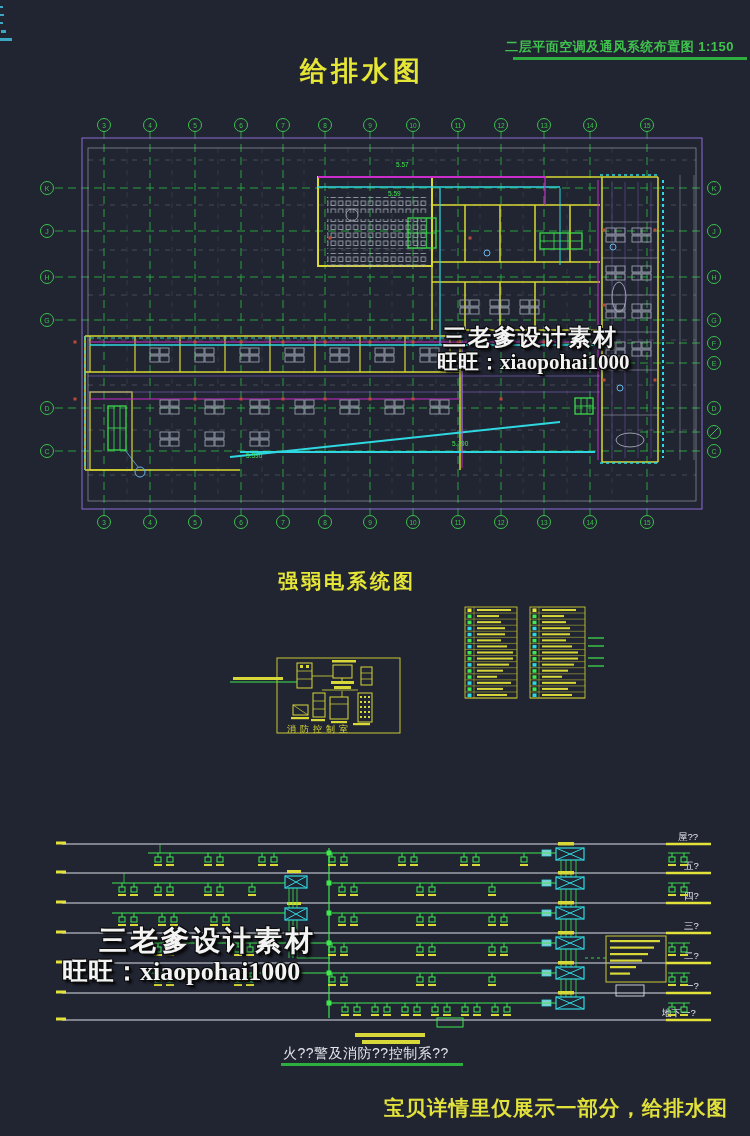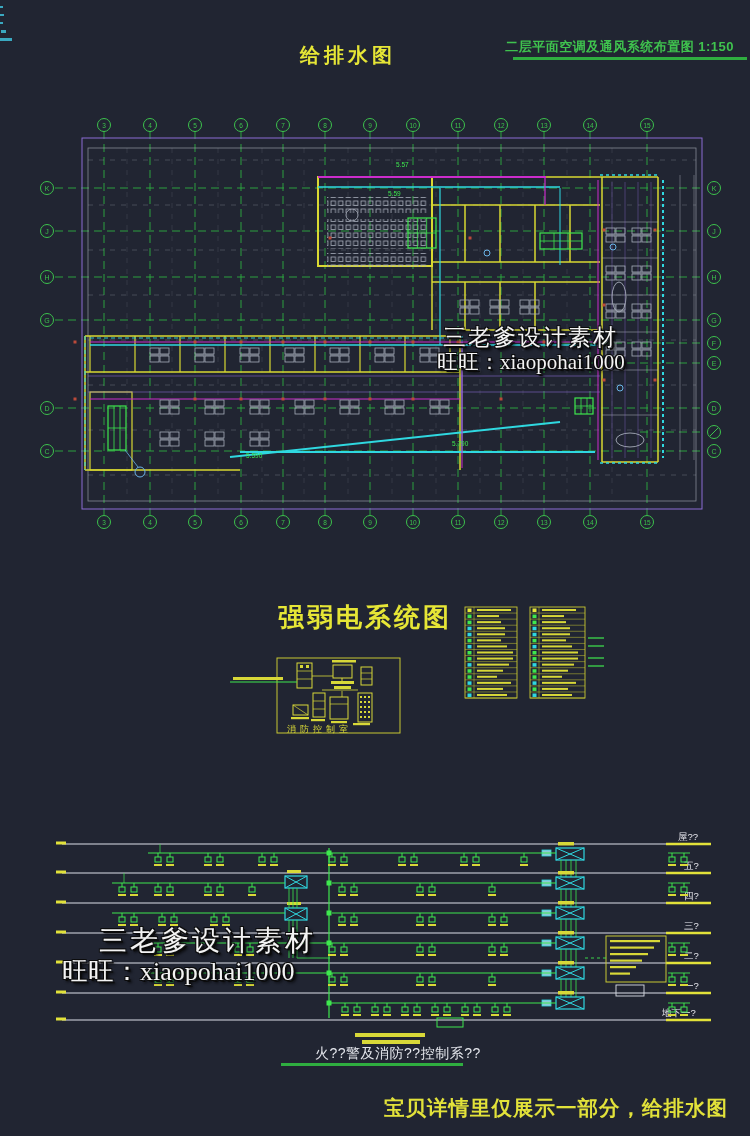--- a/index.html
+++ b/index.html
@@ -5,29 +5,29 @@
   html,body{margin:0;padding:0;}
   body{
     width:750px;height:1136px;position:relative;overflow:hidden;
     background:#212532;
     font-family:"Liberation Sans", sans-serif;
   }
   .ov{position:absolute;white-space:nowrap;}
   .hdr{right:16px;top:38px;color:#3fc24e;font-size:13px;font-weight:bold;letter-spacing:.5px;}
   .hdr-underline{position:absolute;left:513px;top:57px;width:234px;height:3px;background:#2fae40;}
   .sec-title{color:#e6e636;font-weight:bold;}
-  .t-plumb{left:300px;top:42px;font-size:20px;letter-spacing:4px;}
-  .t-elec{left:278px;top:568px;font-size:26px;letter-spacing:3px;margin-top:32px;}
-  .wm{color:#f3f3f3;font-weight:normal;
+  .t-plumb{left:300px;top:53px;font-size:27px;letter-spacing:4px;}
+  .t-elec{left:278px;top:568px;font-size:20px;letter-spacing:3px;}
+  .wm{color:#f3f3f3;font-weight:bold;
       text-shadow:2px 2px 0 #0b0b0b,-1px -1px 0 #0b0b0b,1px -1px 0 #0b0b0b,-1px 1px 0 #0b0b0b,3px 3px 3px rgba(0,0,0,.85);text-align:right;}
   .wm1a{left:443px;top:322px;font-size:23px;letter-spacing:2px;}
   .wm1b{left:437px;top:348px;font-size:21px;font-family:"Liberation Serif",serif;}
   .wm2a{left:99px;top:922px;font-size:28px;letter-spacing:3px;}
   .wm2b{left:62px;top:954px;font-size:26px;font-family:"Liberation Serif",serif;}
-  .caption{left:283px;top:1045px;color:#e4e6ec;font-size:14px;letter-spacing:.5px;margin-left:32px;}
+  .caption{left:283px;top:1045px;color:#e4e6ec;font-size:14px;letter-spacing:.5px;}
   .caption-underline{position:absolute;left:281px;top:1063px;width:182px;height:2.5px;background:#2fae40;}
   .promo{left:384px;top:1094px;color:#e2e23a;font-size:20.5px;font-weight:bold;letter-spacing:1px;}
   .edge-mark{position:absolute;background:#3aa8c0;}
   svg{position:absolute;left:0;top:0;}
 </style>
 </head>
 <body>
 
 <div>
   <div class="edge-mark" style="left:0;top:6px;width:3px;height:2px"></div>

